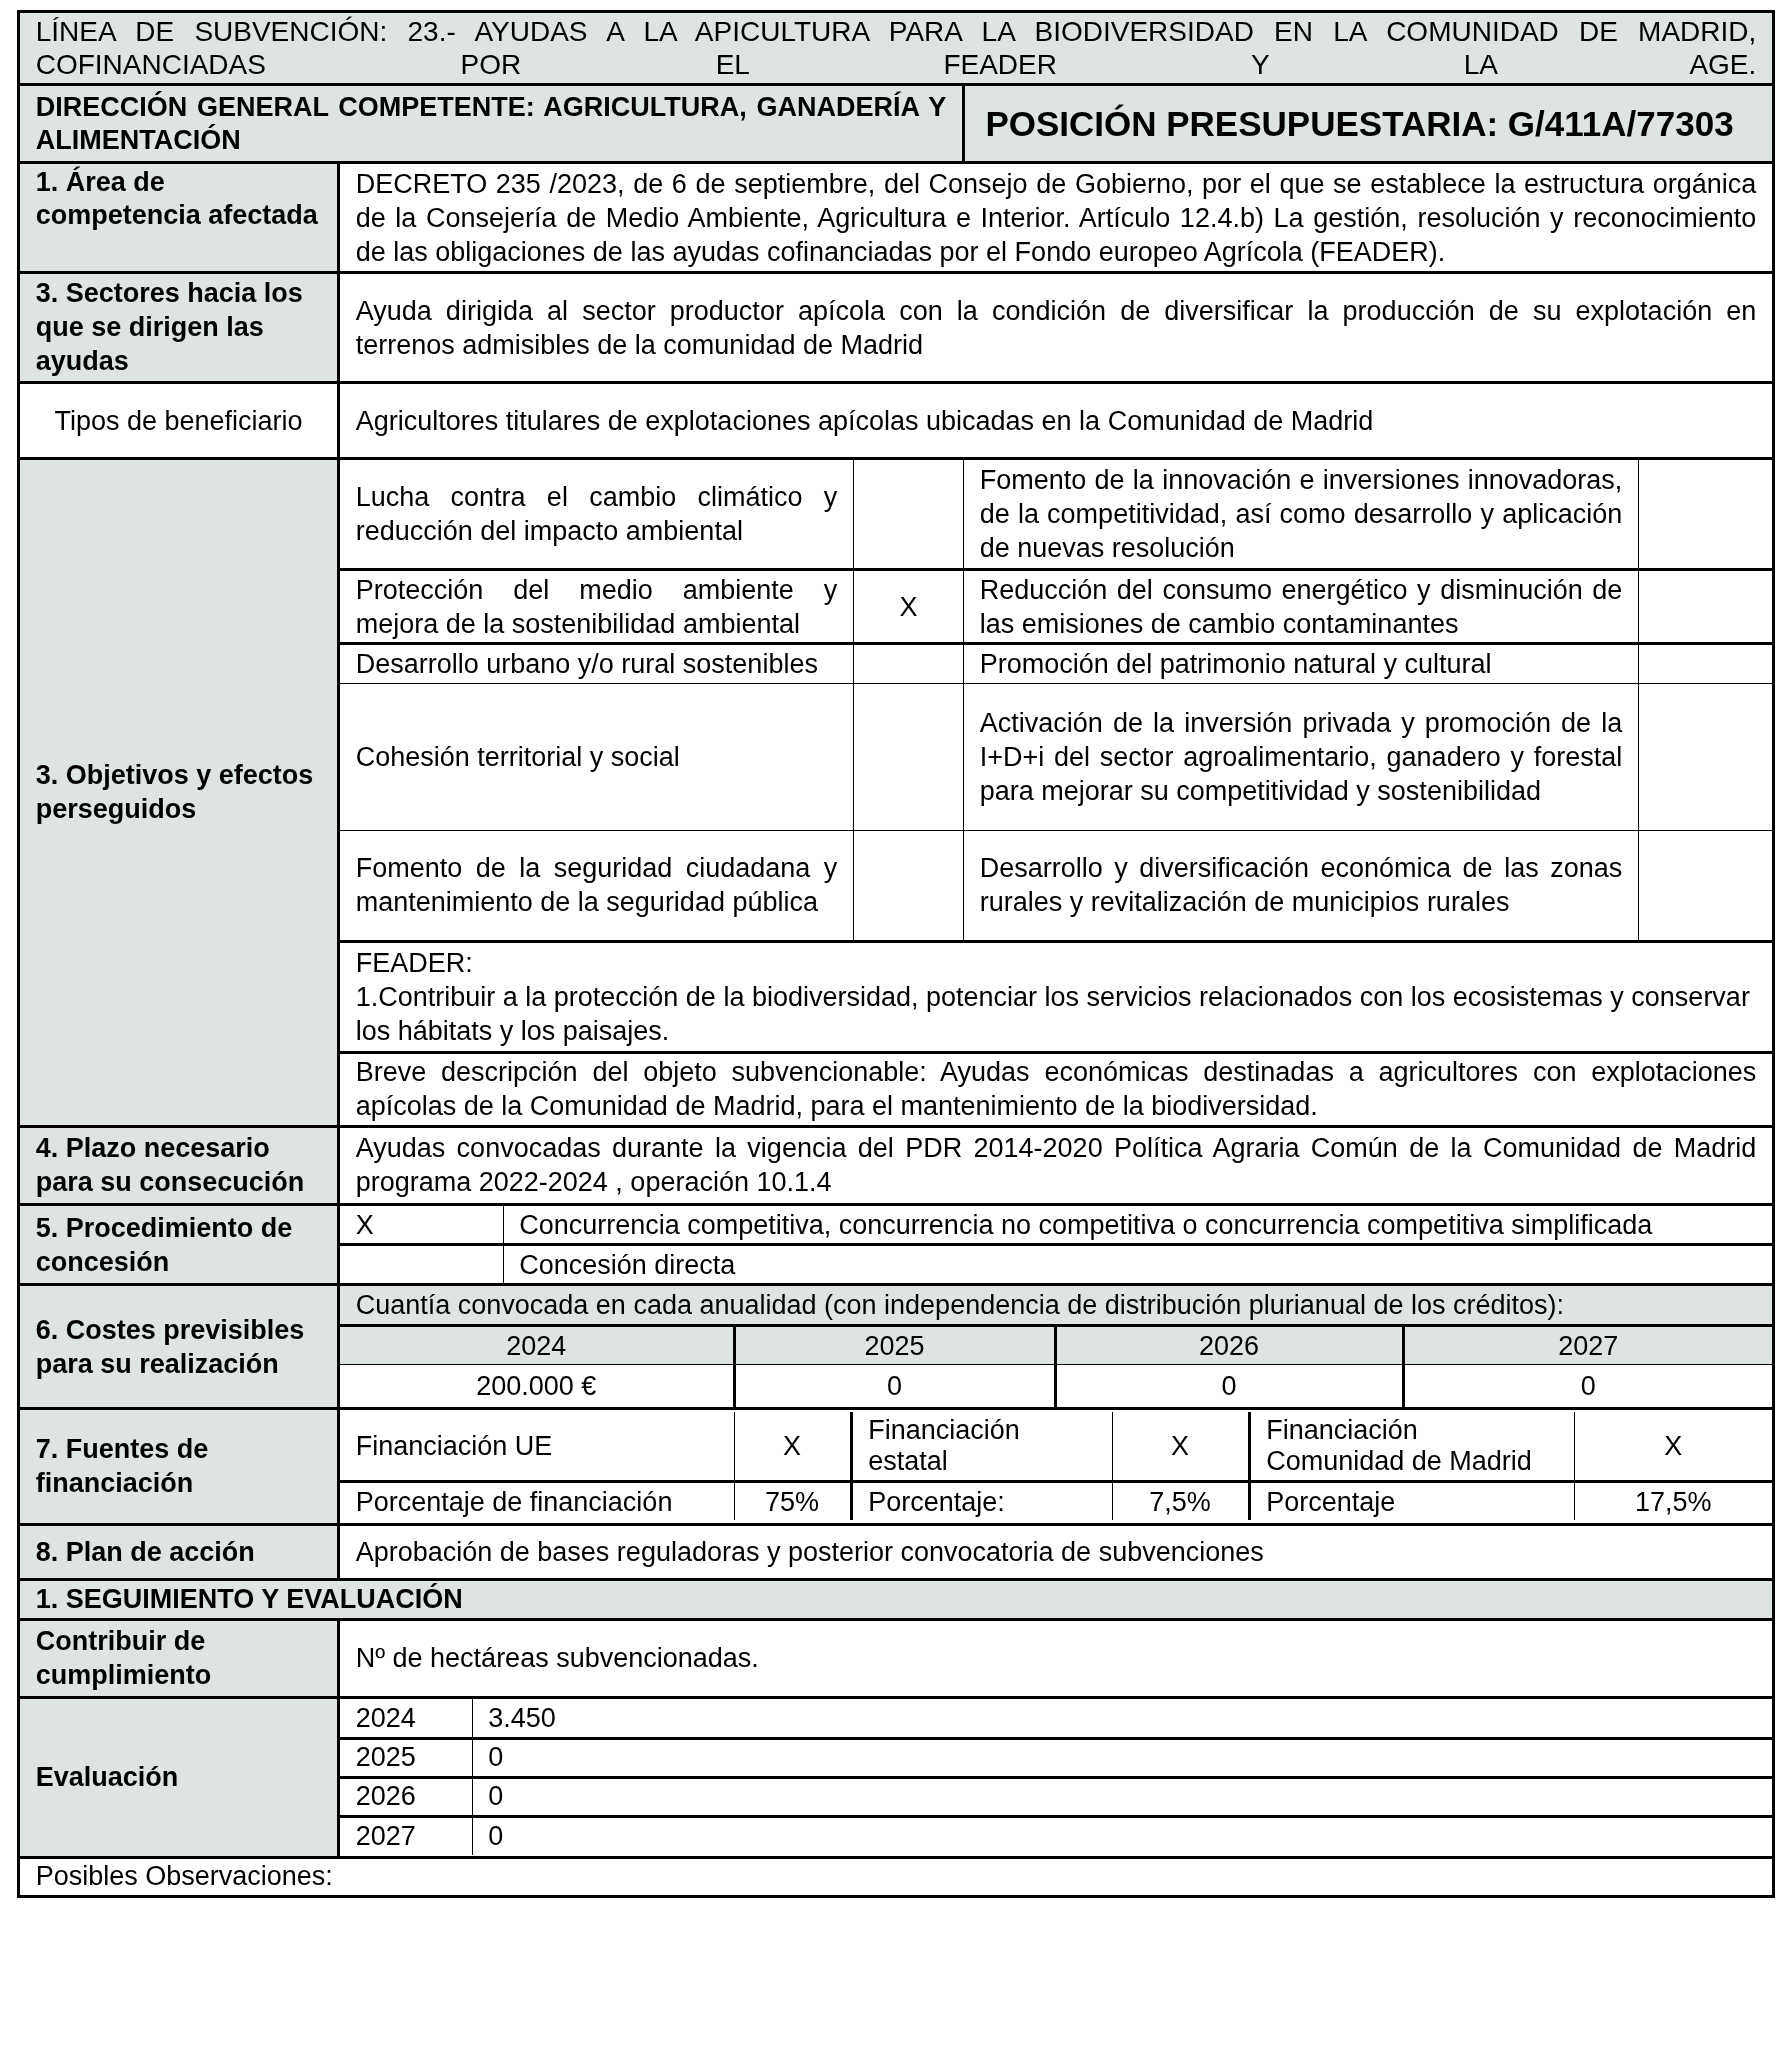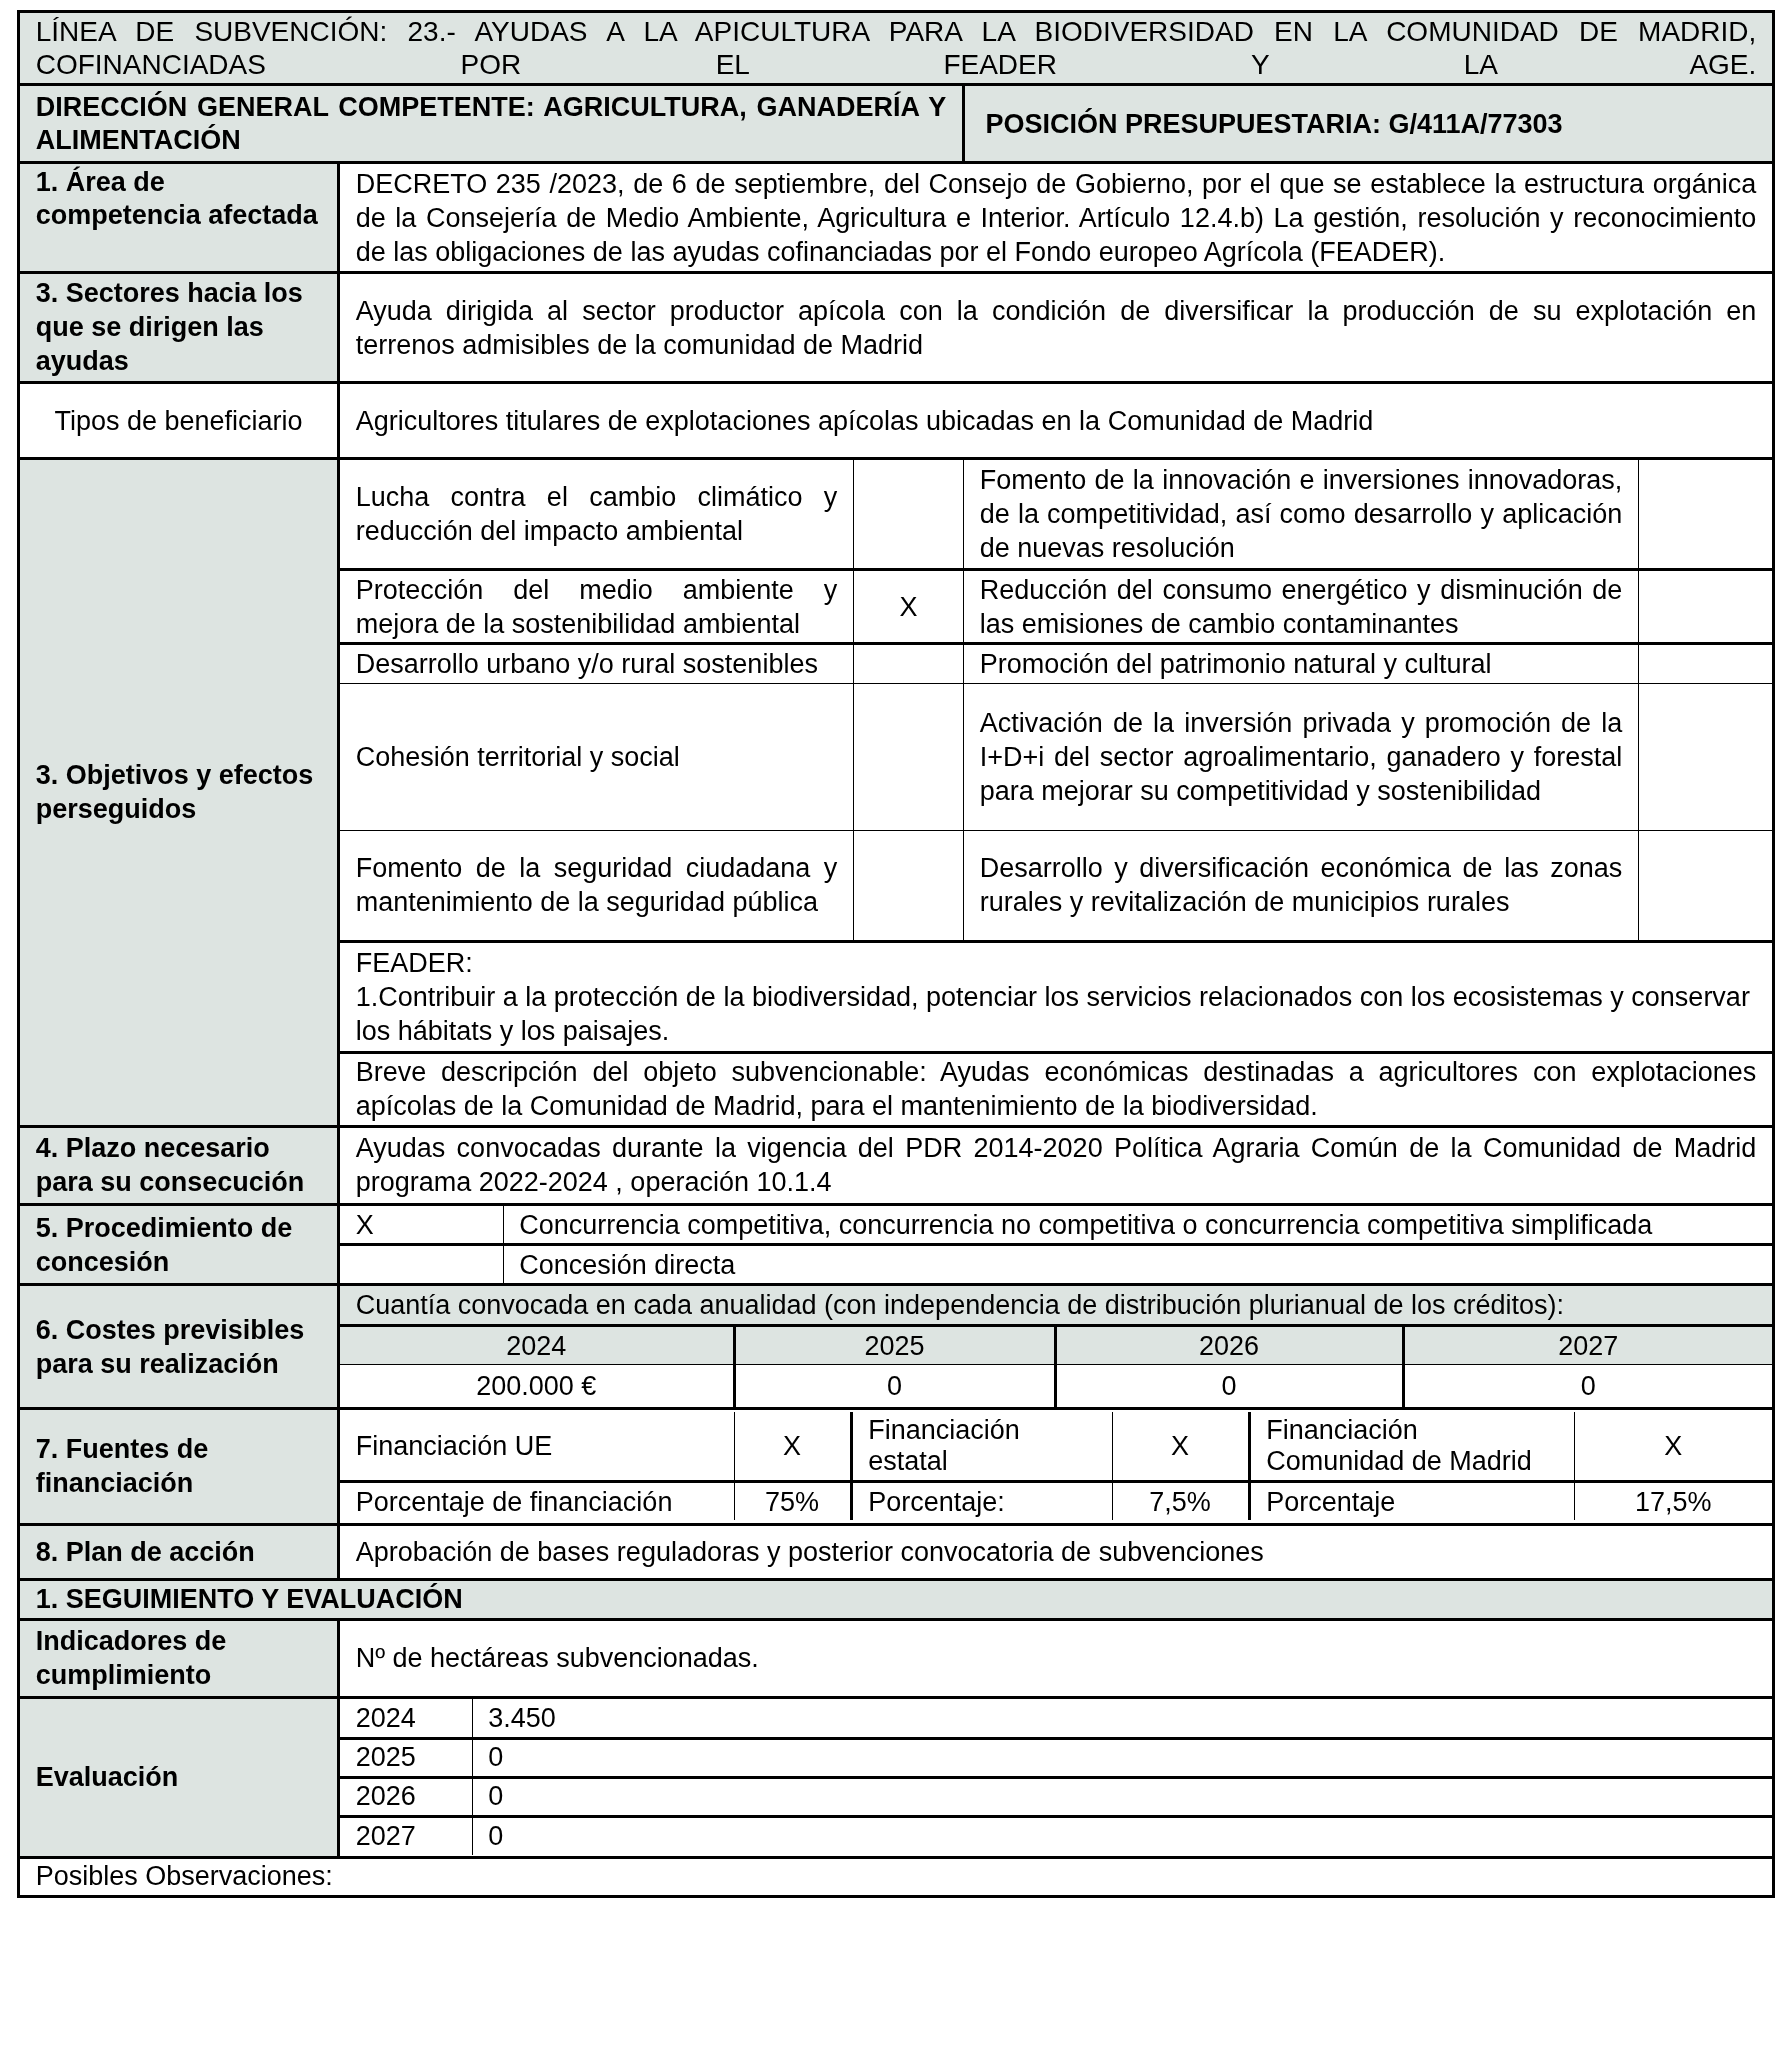--- a/index.html
+++ b/index.html
@@ -33,21 +33,21 @@
         <col style="width:135px">
   </colgroup>
 
   <tbody>
         <tr style="height:73px">
     <td colspan="5" class="g jall" style="line-height:33px;font-size:28px">LÍNEA DE SUBVENCIÓN: 23.- AYUDAS A LA APICULTURA PARA LA BIODIVERSIDAD EN LA COMUNIDAD DE MADRID, COFINANCIADAS POR EL FEADER Y LA AGE.</td>
   </tr>
 
   <tr style="height:78px">
     <td colspan="3" class="g b j" style="line-height:33px;border-right-width:1.6px;font-size:27px;text-align-last:left">DIRECCIÓN GENERAL COMPETENTE: AGRICULTURA, GANADERÍA Y ALIMENTACIÓN</td>
-    <td colspan="2" class="g b" style="padding-left:20.4px;font-size:27px">POSICIÓN PRESUPUESTARIA: G/411A/77303</td>
+    <td colspan="2" class="g b" style="padding-left:20.4px;font-size:35px">POSICIÓN PRESUPUESTARIA: G/411A/77303</td>
   </tr>
 
   <tr style="height:110px">
     <td class="g b top" style="line-height:33px">1. Área de competencia afectada</td>
     <td colspan="4" class="j" style="line-height:34px">DECRETO 235 /2023, de 6 de septiembre, del Consejo de Gobierno, por el que se establece la estructura orgánica de la Consejería de Medio Ambiente, Agricultura e Interior. Artículo 12.4.b) La gestión, resolución y reconocimiento de las obligaciones de las ayudas cofinanciadas por el Fondo europeo Agrícola (FEADER).</td>
   </tr>
 
   <tr style="height:110px">
     <td class="g b top" style="line-height:34px">3. Sectores hacia los que se dirigen las ayudas</td>
     <td colspan="4" class="j">Ayuda dirigida al sector productor apícola con la condición de diversificar la producción de su explotación en terrenos admisibles de la comunidad de Madrid</td>
@@ -193,21 +193,21 @@
 
   <tr style="height:55px">
     <td class="g b">8. Plan de acción</td>
     <td colspan="4">Aprobación de bases reguladoras y posterior convocatoria de subvenciones</td>
   </tr>
 
   <tr style="height:39px">
     <td colspan="5" class="g b">1. SEGUIMIENTO Y EVALUACIÓN</td>
   </tr>
   <tr style="height:78px">
-    <td class="g b" style="line-height:34px">Indicadores de cumplimiento</td>
+    <td class="g b" style="line-height:34px">Contribuir de cumplimiento</td>
     <td colspan="4">Nº de hectáreas subvencionadas.</td>
   </tr>
   <tr style="height:160px">
     <td class="g b">Evaluación</td>
     <td colspan="4" class="nest">
       <table class="inner">
         <colgroup>
                 <col style="width:132px">
                 <col>
               </colgroup>

